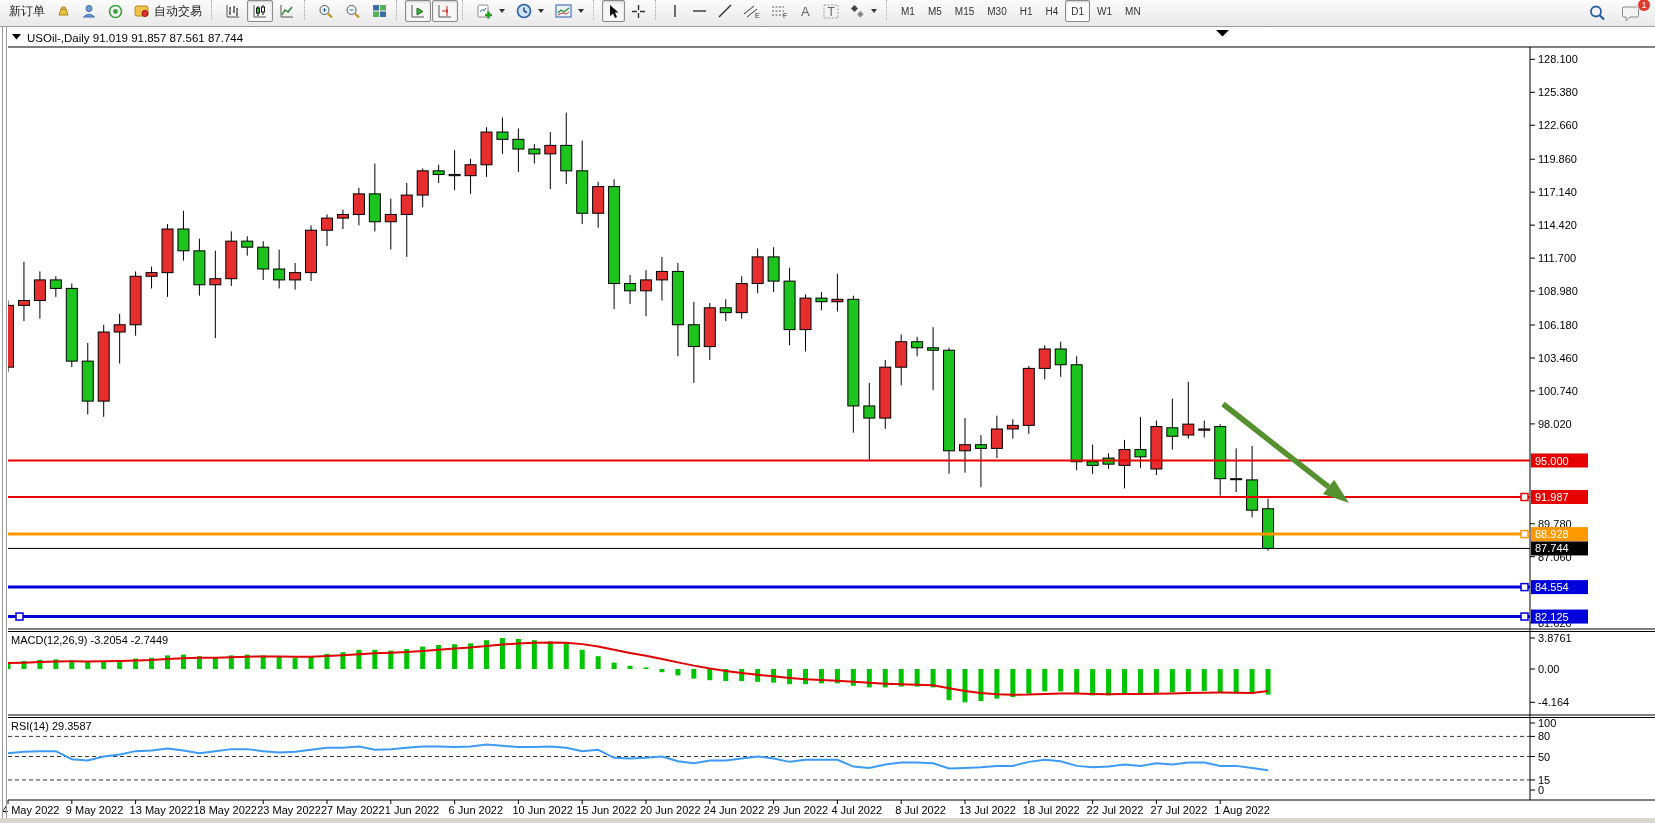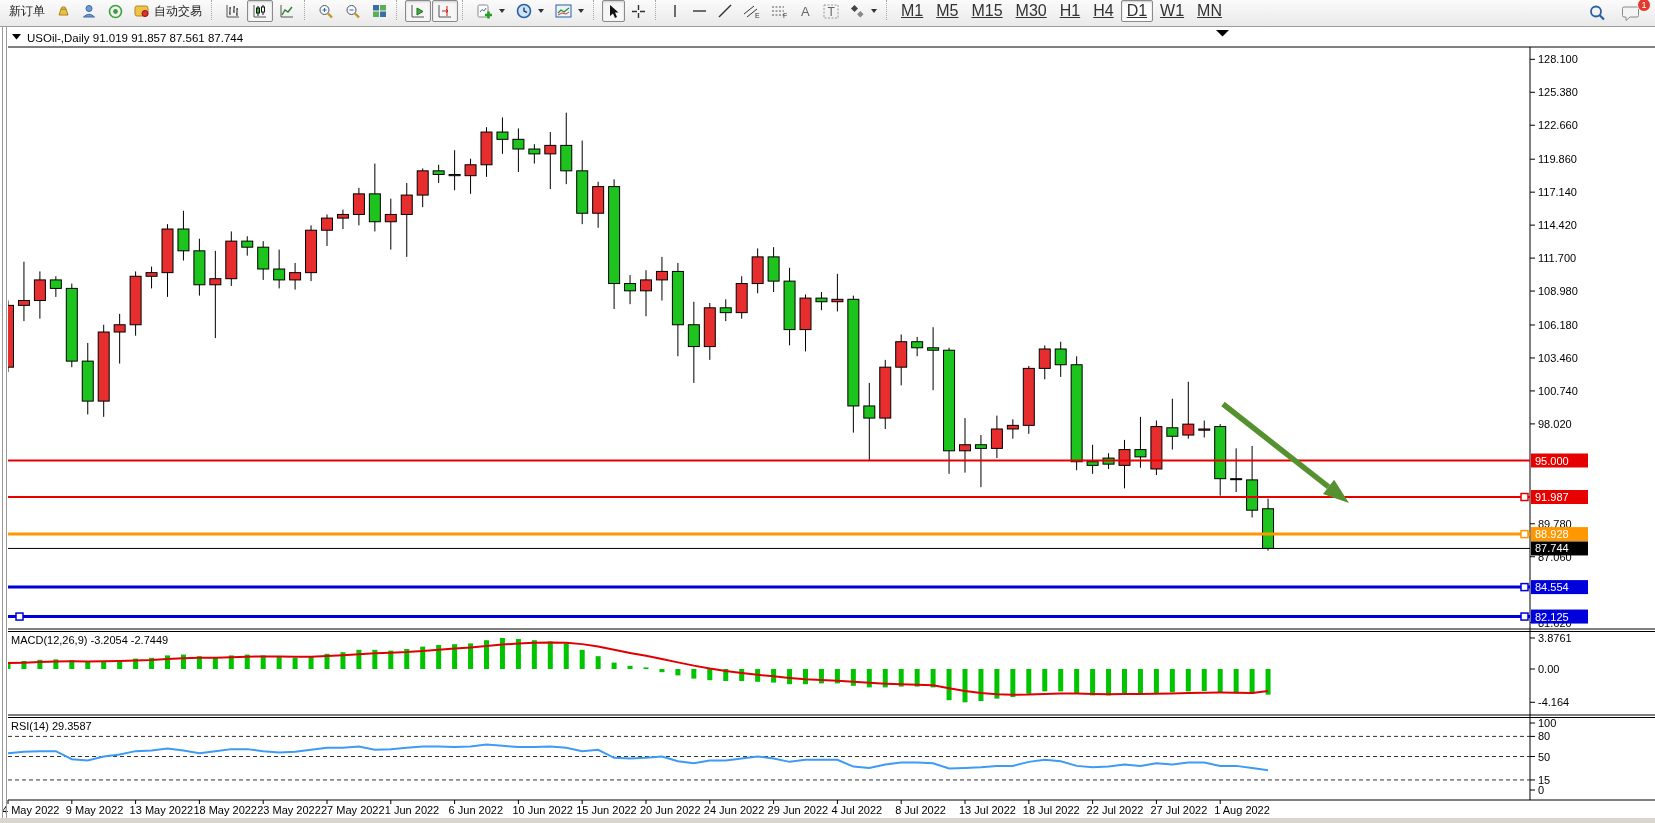--- a/index.html
+++ b/index.html
@@ -7,22 +7,22 @@
   
   .toolbar{position:absolute;top:0;left:0;width:1655px;height:27px;box-sizing:border-box;
     background:linear-gradient(#fbfbfb,#e9e9e9);border-bottom:1px solid #9c9c9c;
     display:flex;padding:0 4px;gap:1px;z-index:10;font-size:12px;color:#222;}
   .tbtn{height:22px;display:flex;align-items:center;justify-content:center;gap:4px;
     padding:0 4px;border:1px solid transparent;border-radius:2px;min-width:22px;box-sizing:border-box;}
   .tbtn.active{background:#f6f6f6;border-color:#8a8a8a;box-shadow:inset 0 1px 2px #cfcfcf;}
   .sep{width:4px;height:20px;border-left:1px dotted #a5a5a5;margin:0 3px;}
   .caret{width:0;height:0;border-left:3.5px solid transparent;border-right:3.5px solid transparent;
     border-top:4px solid #333;margin-left:2px;}
-  .tf{font-size:16px;color:#333;padding:0 5px;height:20px;display:flex;align-items:center;
-    border:1px solid transparent;border-radius:2px;text-decoration:underline;}
+  .tf{font-size:10px;color:#333;padding:0 5px;height:20px;display:flex;align-items:center;
+    border:1px solid transparent;border-radius:2px;}
   .tf.active{background:#fdfdfd;border-color:#8a8a8a;box-shadow:inset 0 1px 2px #ccc;}
   .right-group{margin-left:auto;display:flex;align-items:center;gap:6px;padding-right:6px;}
   .badge{position:absolute;top:-5px;right:-7px;background:#e23a2e;color:#fff;font-size:9px;
     border-radius:50%;width:12px;height:12px;line-height:12px;text-align:center;border:1px solid #fff;}
   .bubble-wrap{position:relative;}
   .ico{display:inline-block;line-height:0;}
   
   .left-edge{position:absolute;top:27px;left:2px;width:3px;height:796px;
     border-left:1px solid #9a9a9a;border-right:1px solid #9a9a9a;z-index:2;}
   .bottom-strip{position:absolute;left:0;top:818px;width:1655px;height:5px;background:#d9d6cf;z-index:2;}

